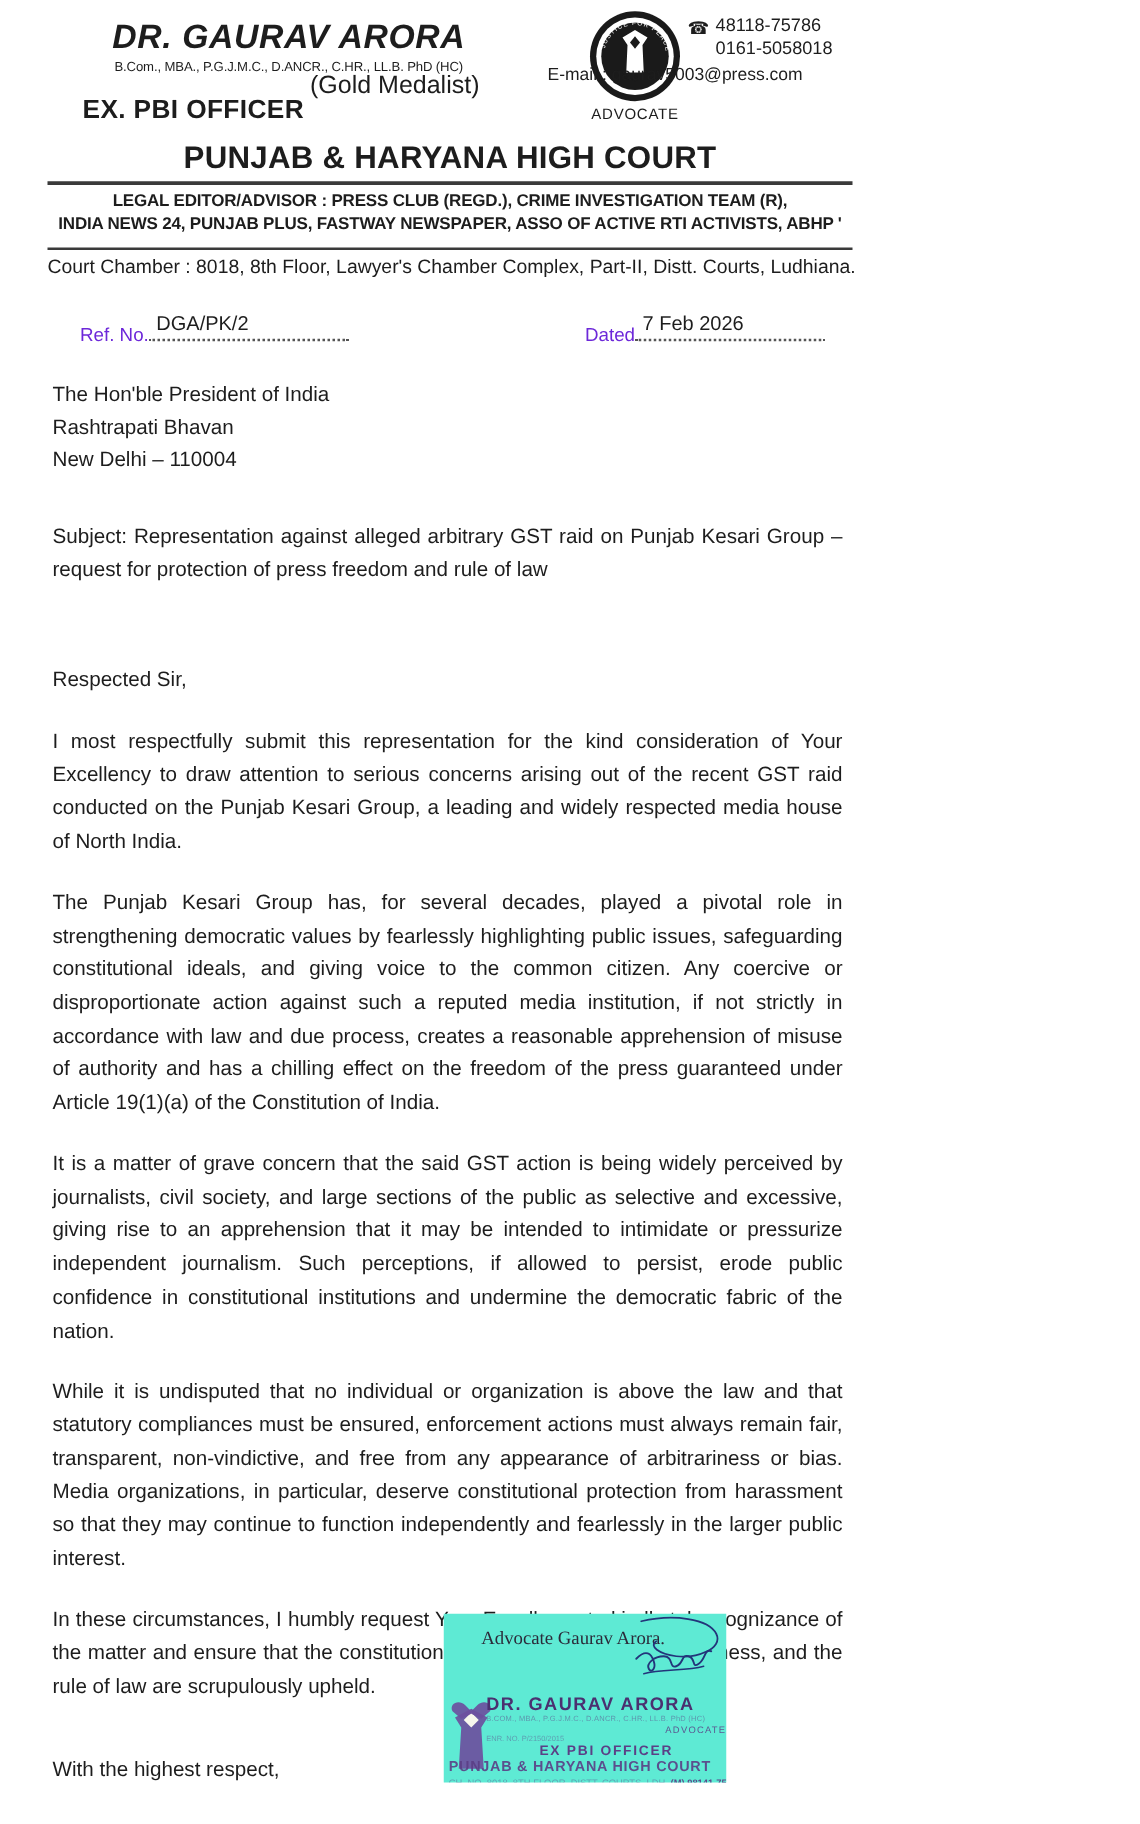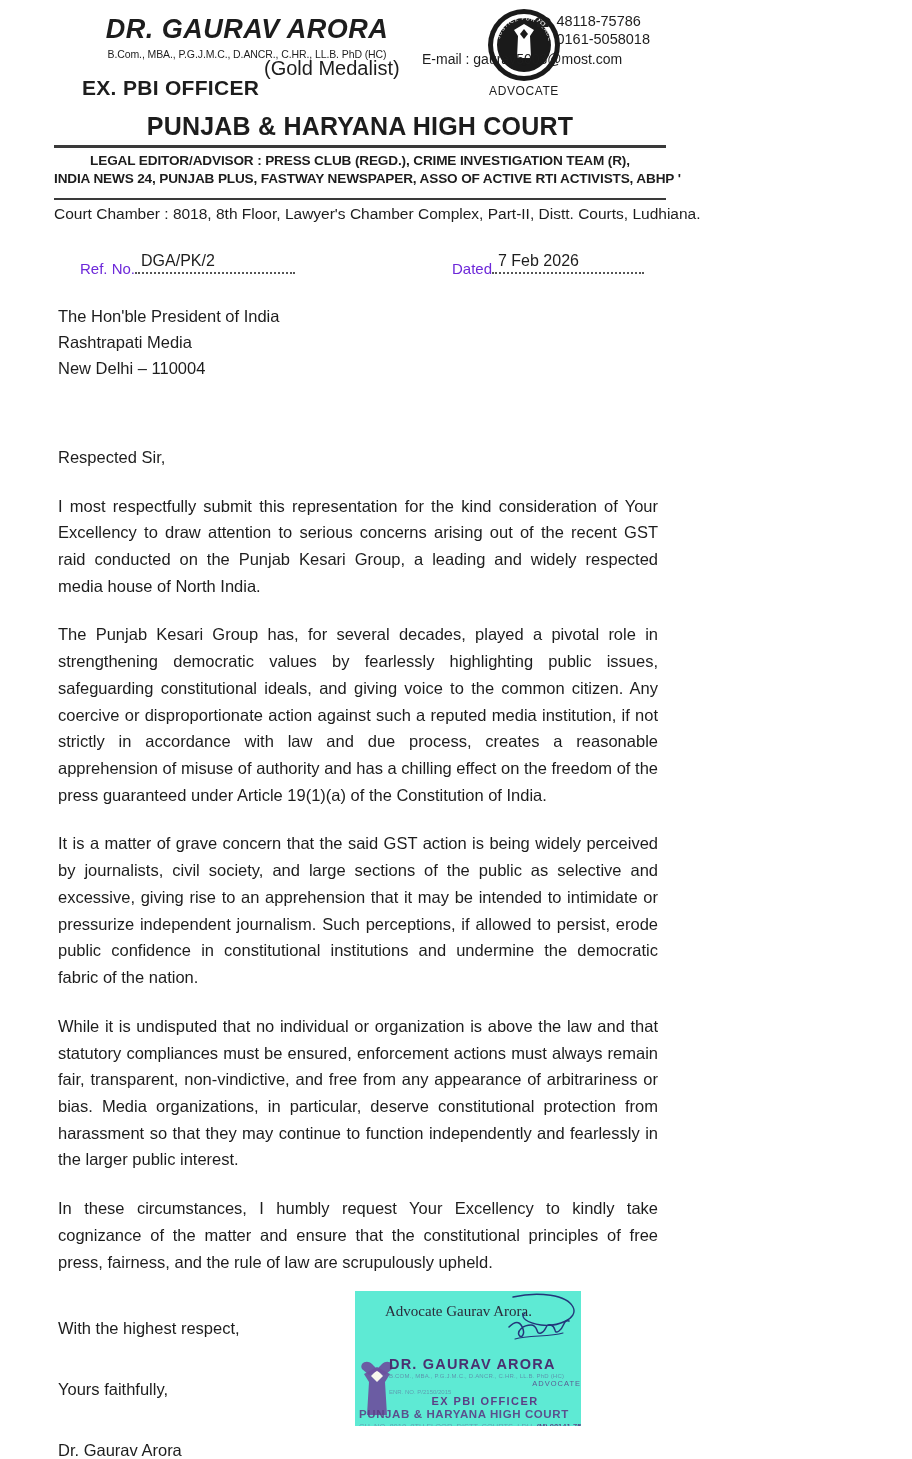--- a/index.html
+++ b/index.html
@@ -14,21 +14,21 @@
     color: #1d1d1d;
     overflow: hidden;
     position: relative;
   }
 
   .page {
     width: 720px;
     height: 1459px;
     position: relative;
     box-sizing: border-box;
-    padding: 0 54px;
+    padding: 0 38px;
   }
 
   
   .letterhead {
     position: relative;
     height: 112px;
   }
   .lh-left {
     position: absolute;
     left: 28px;
@@ -328,21 +328,21 @@
     </div>
 
     <div class="lh-right">
       <div class="phones">
         <span class="phone-icon">☎</span>
         <span class="phone-nums">
           <div>48118-75786</div>
           <div>0161-5058018</div>
         </span>
       </div>
-      <div class="email">E-mail : gaurav5003@most.com</div>
+      <div class="email">E-mail : gaurav5003@press.com</div>
     </div>
   </div>
 
   <div class="court-title">PUNJAB &amp; HARYANA HIGH COURT</div>
   <div class="rule"></div>
   <div class="assoc-lines">
     <div>LEGAL EDITOR/ADVISOR : PRESS CLUB (REGD.), CRIME INVESTIGATION TEAM (R),</div>
     <div>INDIA NEWS 24, PUNJAB PLUS, FASTWAY NEWSPAPER, ASSO OF ACTIVE RTI ACTIVISTS, ABHP '</div>
   </div>
   <div class="rule thin"></div>
@@ -361,24 +361,25 @@
         <span class="fld-value">7 Feb 2026</span>
       </span>
     </div>
   </div>
 
   <div class="content">
 
 
     <div class="addr">
       <div>The Hon'ble President of India</div>
-      <div>Rashtrapati Media</div>
+      <div>Rashtrapati Bhavan</div>
       <div>New Delhi – 110004</div>
     </div>
 
+    <div class="subject">Subject: Representation against alleged arbitrary GST raid on Punjab Kesari Group – request for protection of press freedom and rule of law</div>
 
     <div class="salutation">Respected Sir,</div>
 
     <p class="para">I most respectfully submit this representation for the kind consideration of Your Excellency to draw attention to serious concerns arising out of the recent GST raid conducted on the Punjab Kesari Group, a leading and widely respected media house of North India.</p>
     <p class="para">The Punjab Kesari Group has, for several decades, played a pivotal role in strengthening democratic values by fearlessly highlighting public issues, safeguarding constitutional ideals, and giving voice to the common citizen. Any coercive or disproportionate action against such a reputed media institution, if not strictly in accordance with law and due process, creates a reasonable apprehension of misuse of authority and has a chilling effect on the freedom of the press guaranteed under Article 19(1)(a) of the Constitution of India.</p>
     <p class="para">It is a matter of grave concern that the said GST action is being widely perceived by journalists, civil society, and large sections of the public as selective and excessive, giving rise to an apprehension that it may be intended to intimidate or pressurize independent journalism. Such perceptions, if allowed to persist, erode public confidence in constitutional institutions and undermine the democratic fabric of the nation.</p>
     <p class="para">While it is undisputed that no individual or organization is above the law and that statutory compliances must be ensured, enforcement actions must always remain fair, transparent, non-vindictive, and free from any appearance of arbitrariness or bias. Media organizations, in particular, deserve constitutional protection from harassment so that they may continue to function independently and fearlessly in the larger public interest.</p>
     <p class="para">In these circumstances, I humbly request Your Excellency to kindly take cognizance of the matter and ensure that the constitutional principles of free press, fairness, and the rule of law are scrupulously upheld.</p>
 
     <div class="closing">With the highest respect,</div>

